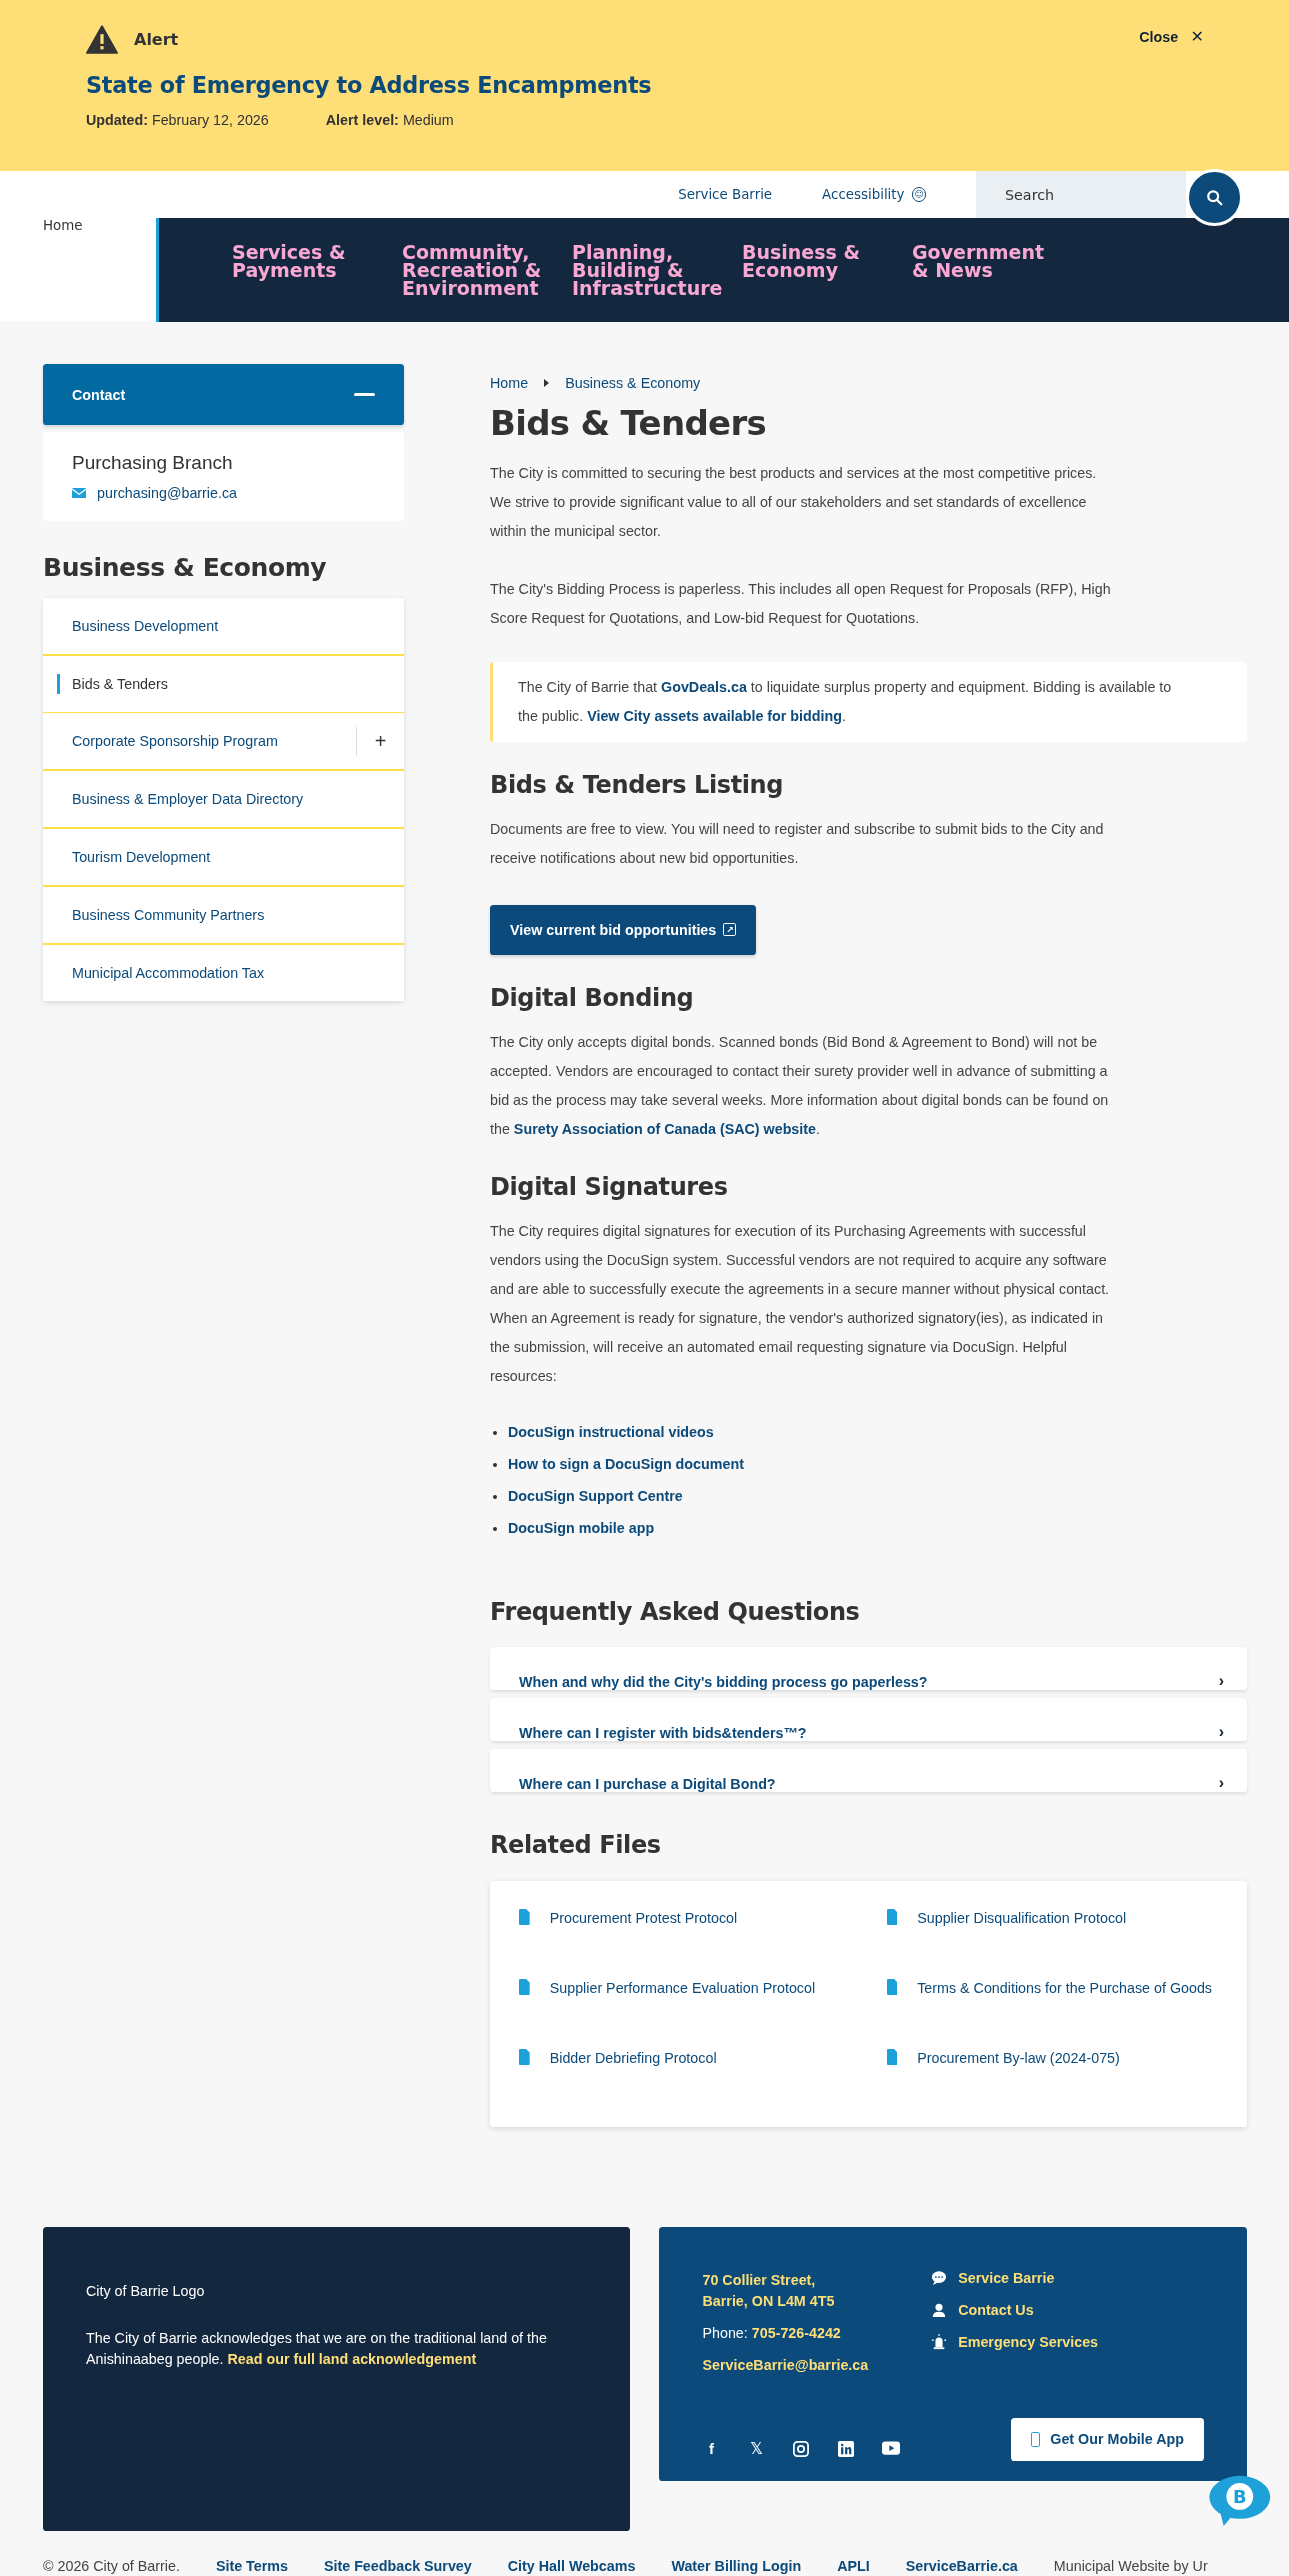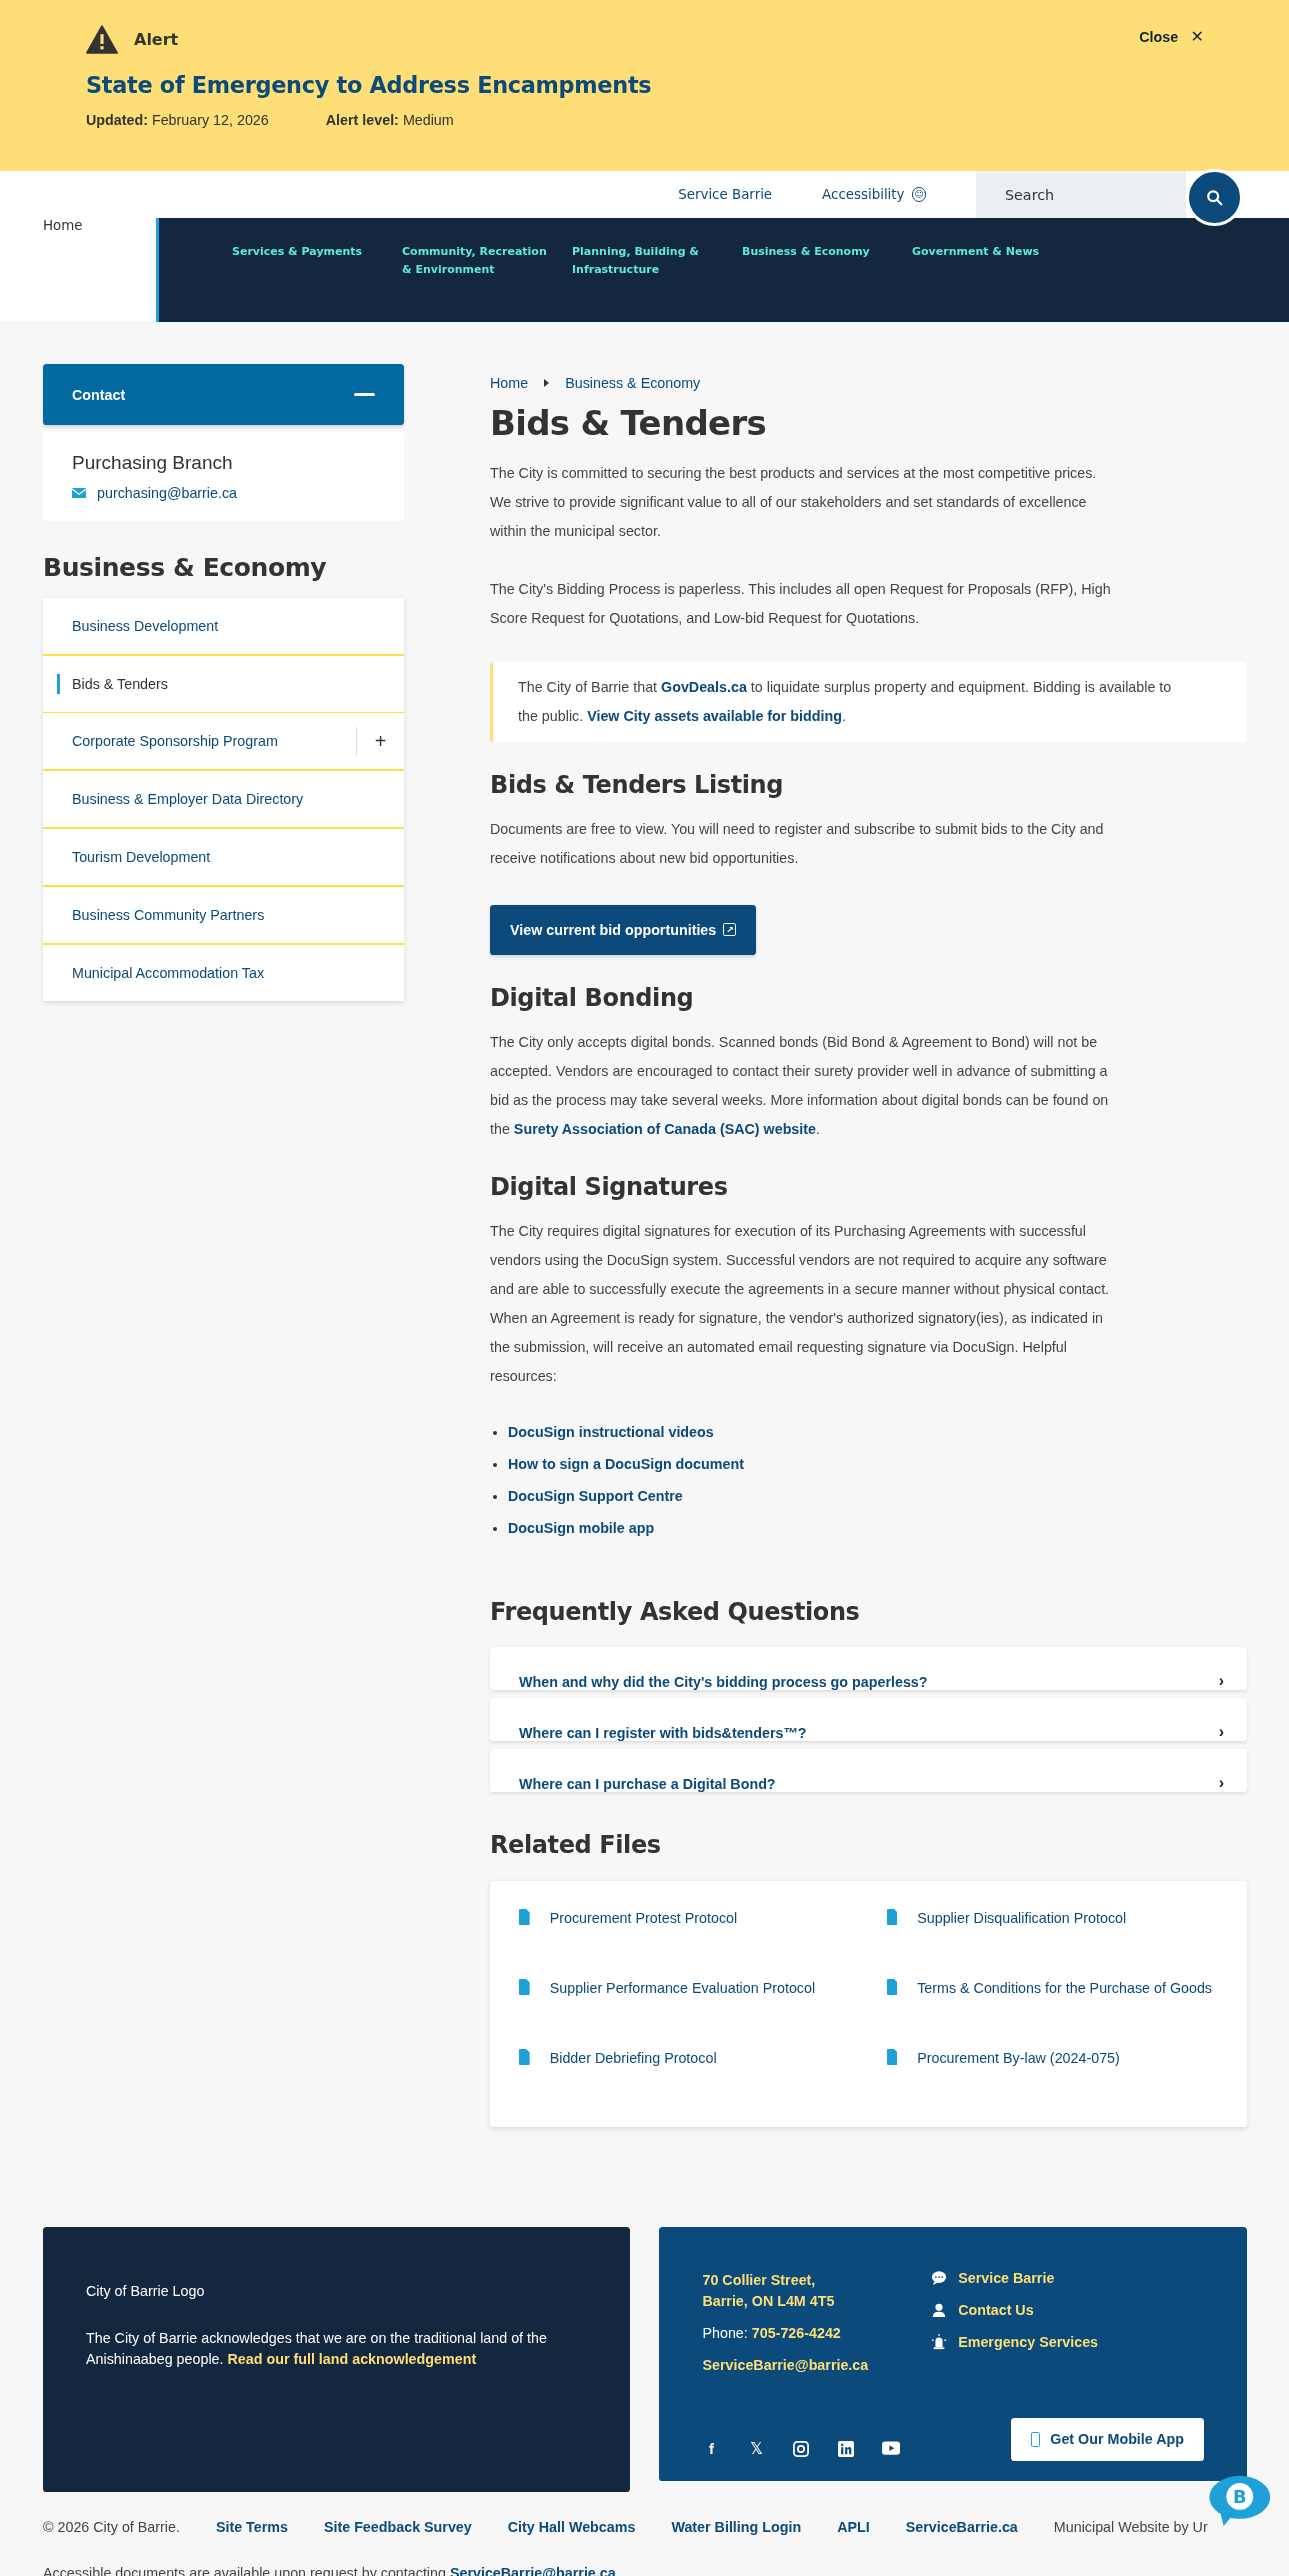--- a/index.html
+++ b/index.html
@@ -20,21 +20,21 @@
 
   
   .header { background: #fff; position: relative; height: 150px; }
   .util-bar { position: absolute; top: 0; right: 0; height: 47px; display: flex; align-items: center; }
   .util-link { font-size: 14.3px; color: #0b4a7a; margin-right: 50px; display: flex; align-items: center; gap: 7.2px; font-family: "DejaVu Sans", sans-serif; font-size: 13.4px; }
   .acc-icon { width: 14.3px; height: 14.3px; border: 1.3px solid #0b4a7a; border-radius: 50%; display: inline-flex; align-items: center; justify-content: center; font-size: 9px; }
   .search-box { width: 210px; height: 47px; background: #e9eff3; display: flex; align-items: center; padding-left: 29px; font-size: 14.3px; color: #333; font-family: "DejaVu Sans", sans-serif; }
   .search-btn { position: absolute; right: 47px; top: -1.8px; width: 57px; height: 57px; border-radius: 50%; background: #0b4a7a; border: 3.6px solid #fff; display: flex; align-items: center; justify-content: center; z-index: 3; }
   .logo-img { position: absolute; left: 43px; top: 47px; font-size: 13.4px; color: #333; font-family: "DejaVu Sans", sans-serif; }
   .main-nav { position: absolute; left: 156px; top: 47px; right: 0; height: 104px; background: #13283f; border-left: 3.6px solid #1da1d8; display: flex; padding-left: 73px; padding-top: 25px; }
-  .nav-item { width: 170px; color: #5eead4; font-size: 11px; font-weight: bold; line-height: 18px; font-family: "DejaVu Sans", sans-serif; padding-right: 18px; }
+  .nav-item { width: 170px; color: #f9a8d4; font-size: 19px; font-weight: bold; line-height: 18px; font-family: "DejaVu Sans", sans-serif; padding-right: 18px; }
 
   
   .page { display: flex; padding: 43px 43px 0 43px; gap: 86px; }
   .sidebar { width: 361px; flex-shrink: 0; }
   .content { width: 757px; }
 
   
   .contact-head { background: #0369a1; color: #fff; height: 61px; border-radius: 3.6px; display: flex; align-items: center; justify-content: space-between; padding: 0 29px; font-size: 14.3px; font-weight: bold; box-shadow: 0 1.8px 3.6px rgba(0,0,0,.15); }
   .minus { width: 21.5px; height: 2.7px; background: #fff; border-radius: 1.8px; }
   .contact-body { background: #fff; margin-top: 7.2px; padding: 20px 29px 20px 29px; border-radius: 3.6px; }
@@ -69,21 +69,21 @@
   .faq { margin-top: 21.5px; }
   .faq-item { background: #fff; height: 43px; border-radius: 3.6px; box-shadow: 0 1.8px 3.6px rgba(0,0,0,.1); margin-bottom: 8px; display: flex; align-items: flex-end; justify-content: space-between; padding: 0 23px 0 29px; font-size: 14.3px; color: #0b4a7a; font-weight: bold; }
   .chev { font-size: 16px; color: #123; }
   .rf-title { margin-top: 39px; }
   .files { margin-top: 21.5px; background: #fff; border-radius: 3.6px; box-shadow: 0 1.8px 5.4px rgba(0,0,0,.12); padding: 27px 29px 9px 29px; display: grid; grid-template-columns: 1fr 1fr; column-gap: 36px; }
   .file { display: flex; gap: 20px; font-size: 14.3px; line-height: 21.5px; color: #0b4a7a; min-height: 50px; margin-bottom: 20px; }
   .file-icon { width: 10.7px; height: 16px; flex-shrink: 0; margin-top: 1.8px; }
 
   
   .footer { display: flex; gap: 29px; padding: 100px 43px 0 43px; }
-  .f-left { width: 588px; height: 265px; background: #13283f; border-radius: 3.6px; padding: 54px 21px 0 43px; color: #fff; }
+  .f-left { width: 588px; height: 304px; background: #13283f; border-radius: 3.6px; padding: 54px 21px 0 43px; color: #fff; }
   .f-logo { font-size: 14.3px; line-height: 20px; width: 125px; }
   .f-ack { margin-top: 27px; font-size: 14.3px; line-height: 21.5px; }
   .f-ack a { color: #fedf77; font-weight: bold; }
   .f-right { width: 588px; height: 254px; background: #0b4a7a; border-radius: 3.6px; padding: 43px 43px 0 43px; color: #fff; position: relative; }
   .f-cols { display: flex; }
   .f-addr { width: 229px; font-size: 14.3px; line-height: 21.5px; }
   .f-addr .y { color: #fedf77; font-weight: bold; }
   .f-addr div + div { margin-top: 10.7px; }
   .f-links div { display: flex; align-items: center; gap: 10.7px; font-size: 14.3px; color: #fedf77; font-weight: bold; margin-bottom: 16px; }
   .f-links svg { width: 16px; height: 16px; }

